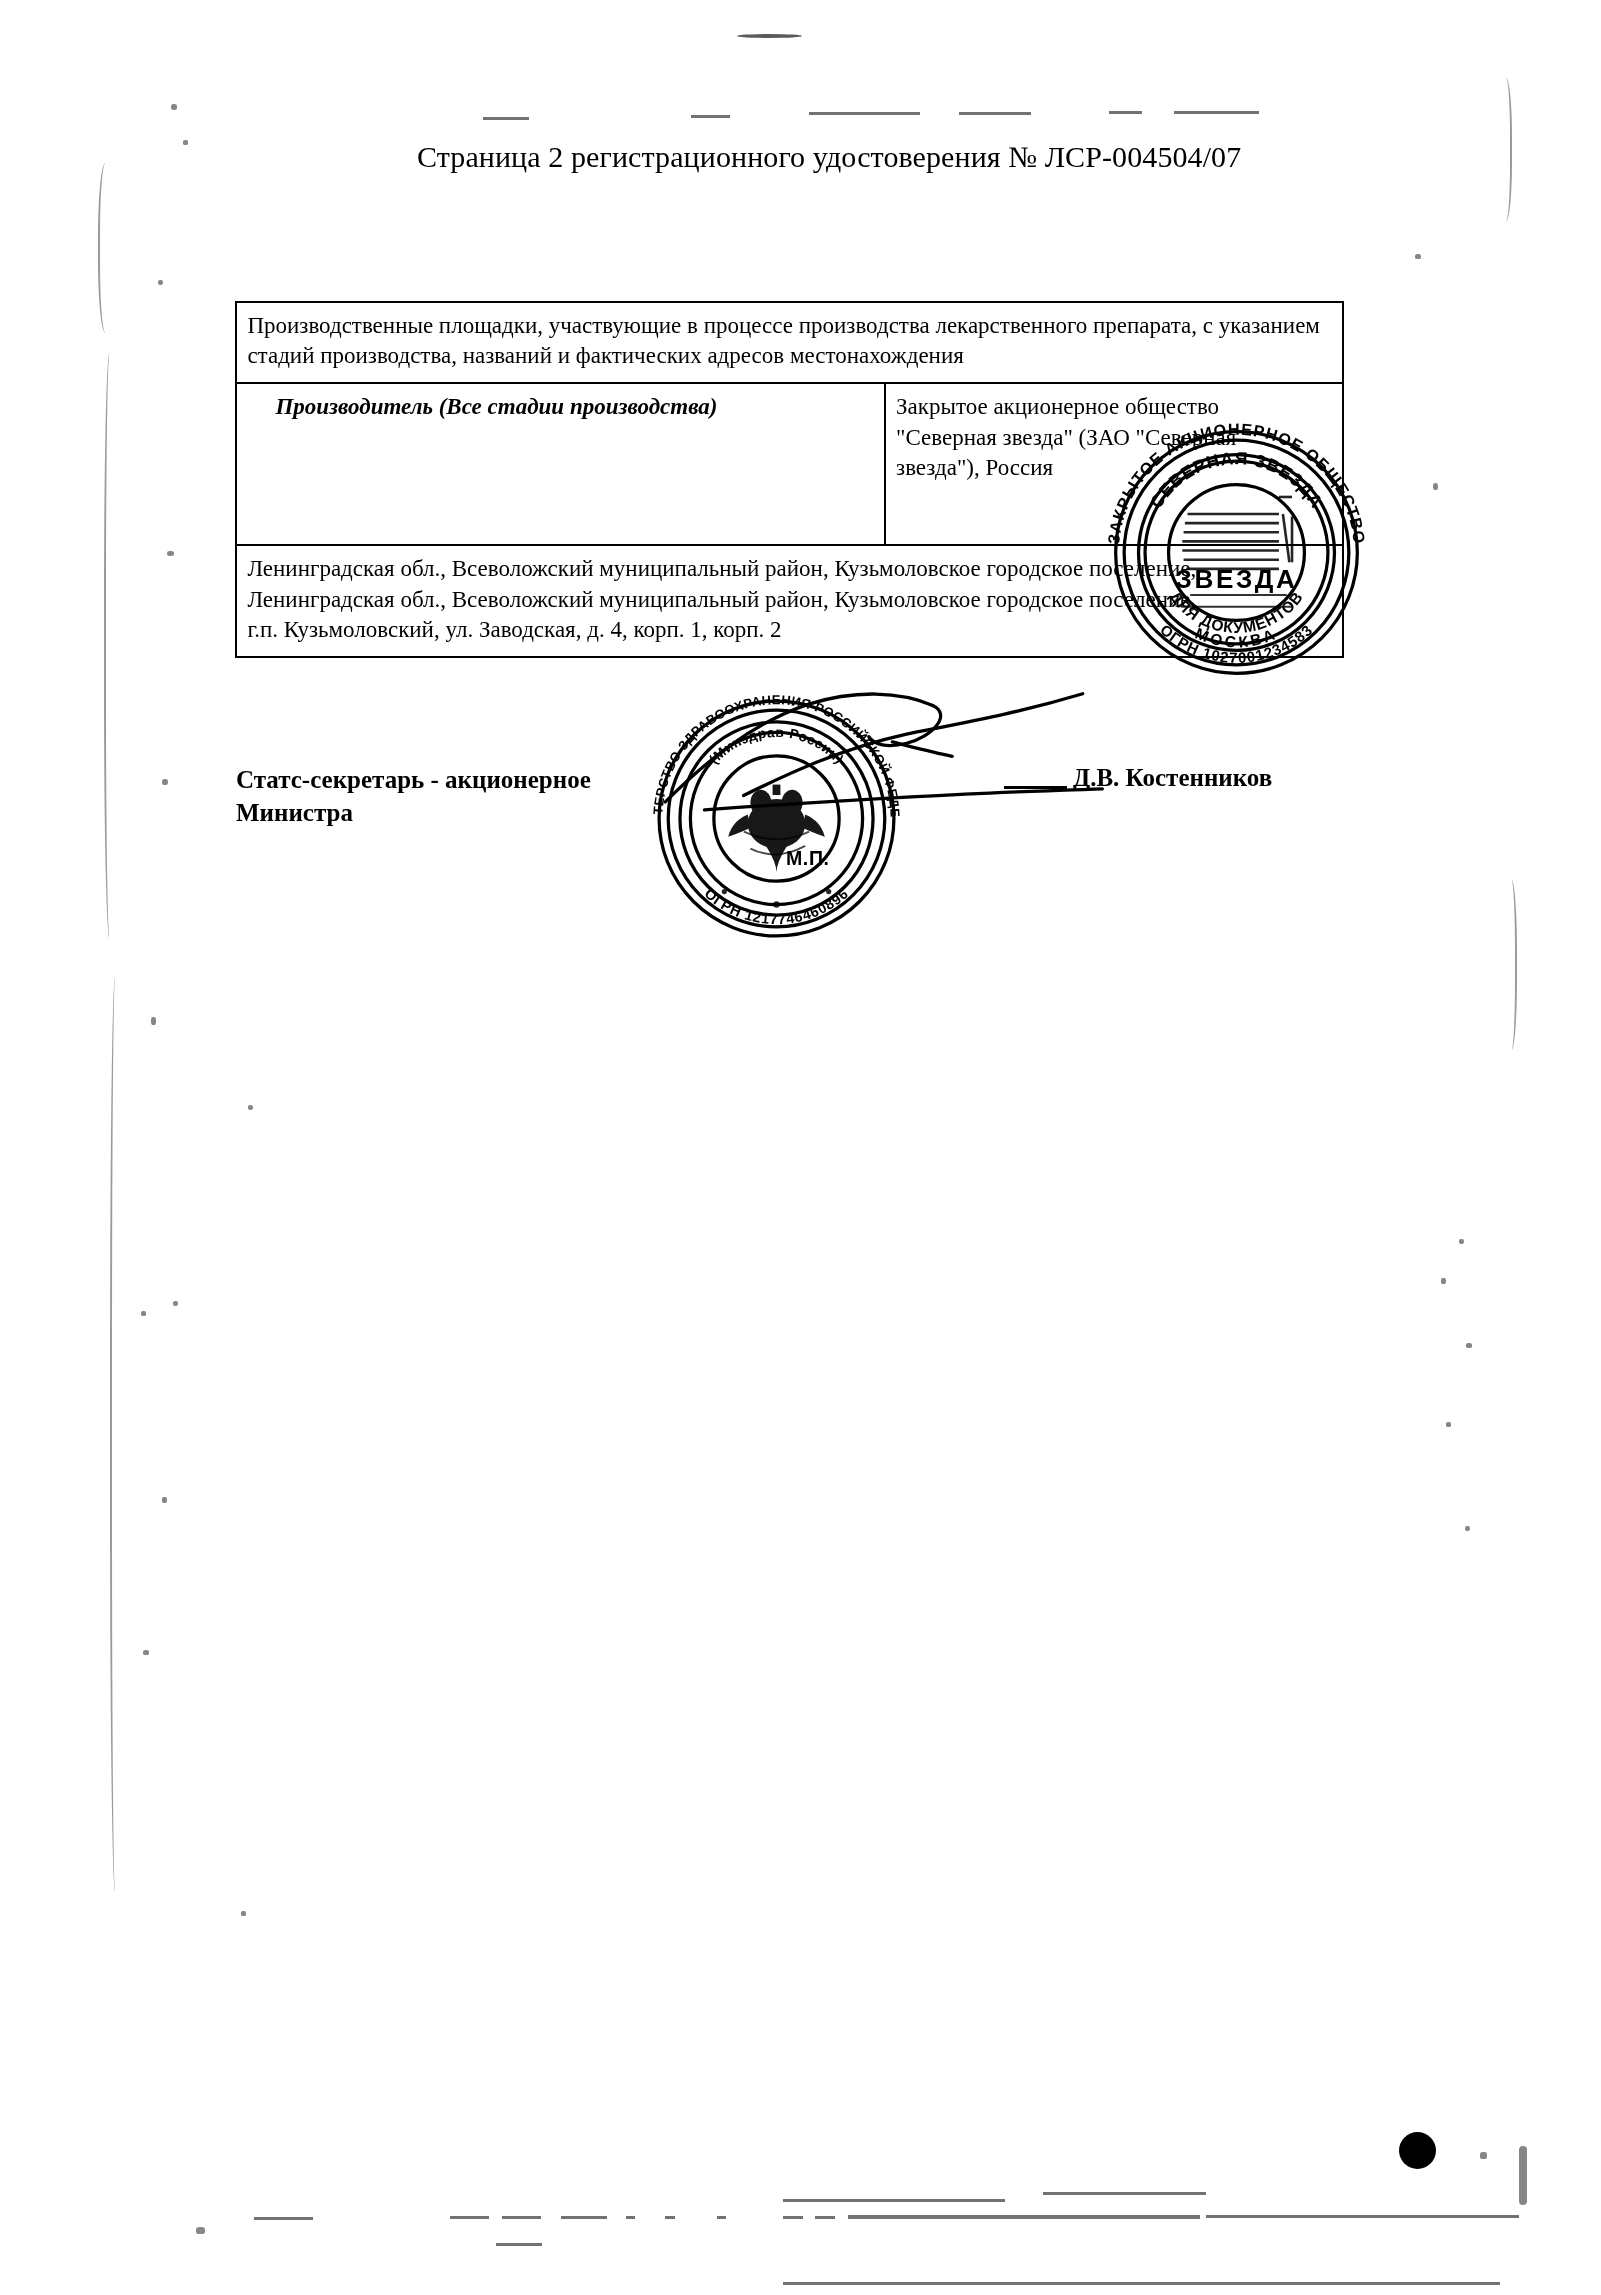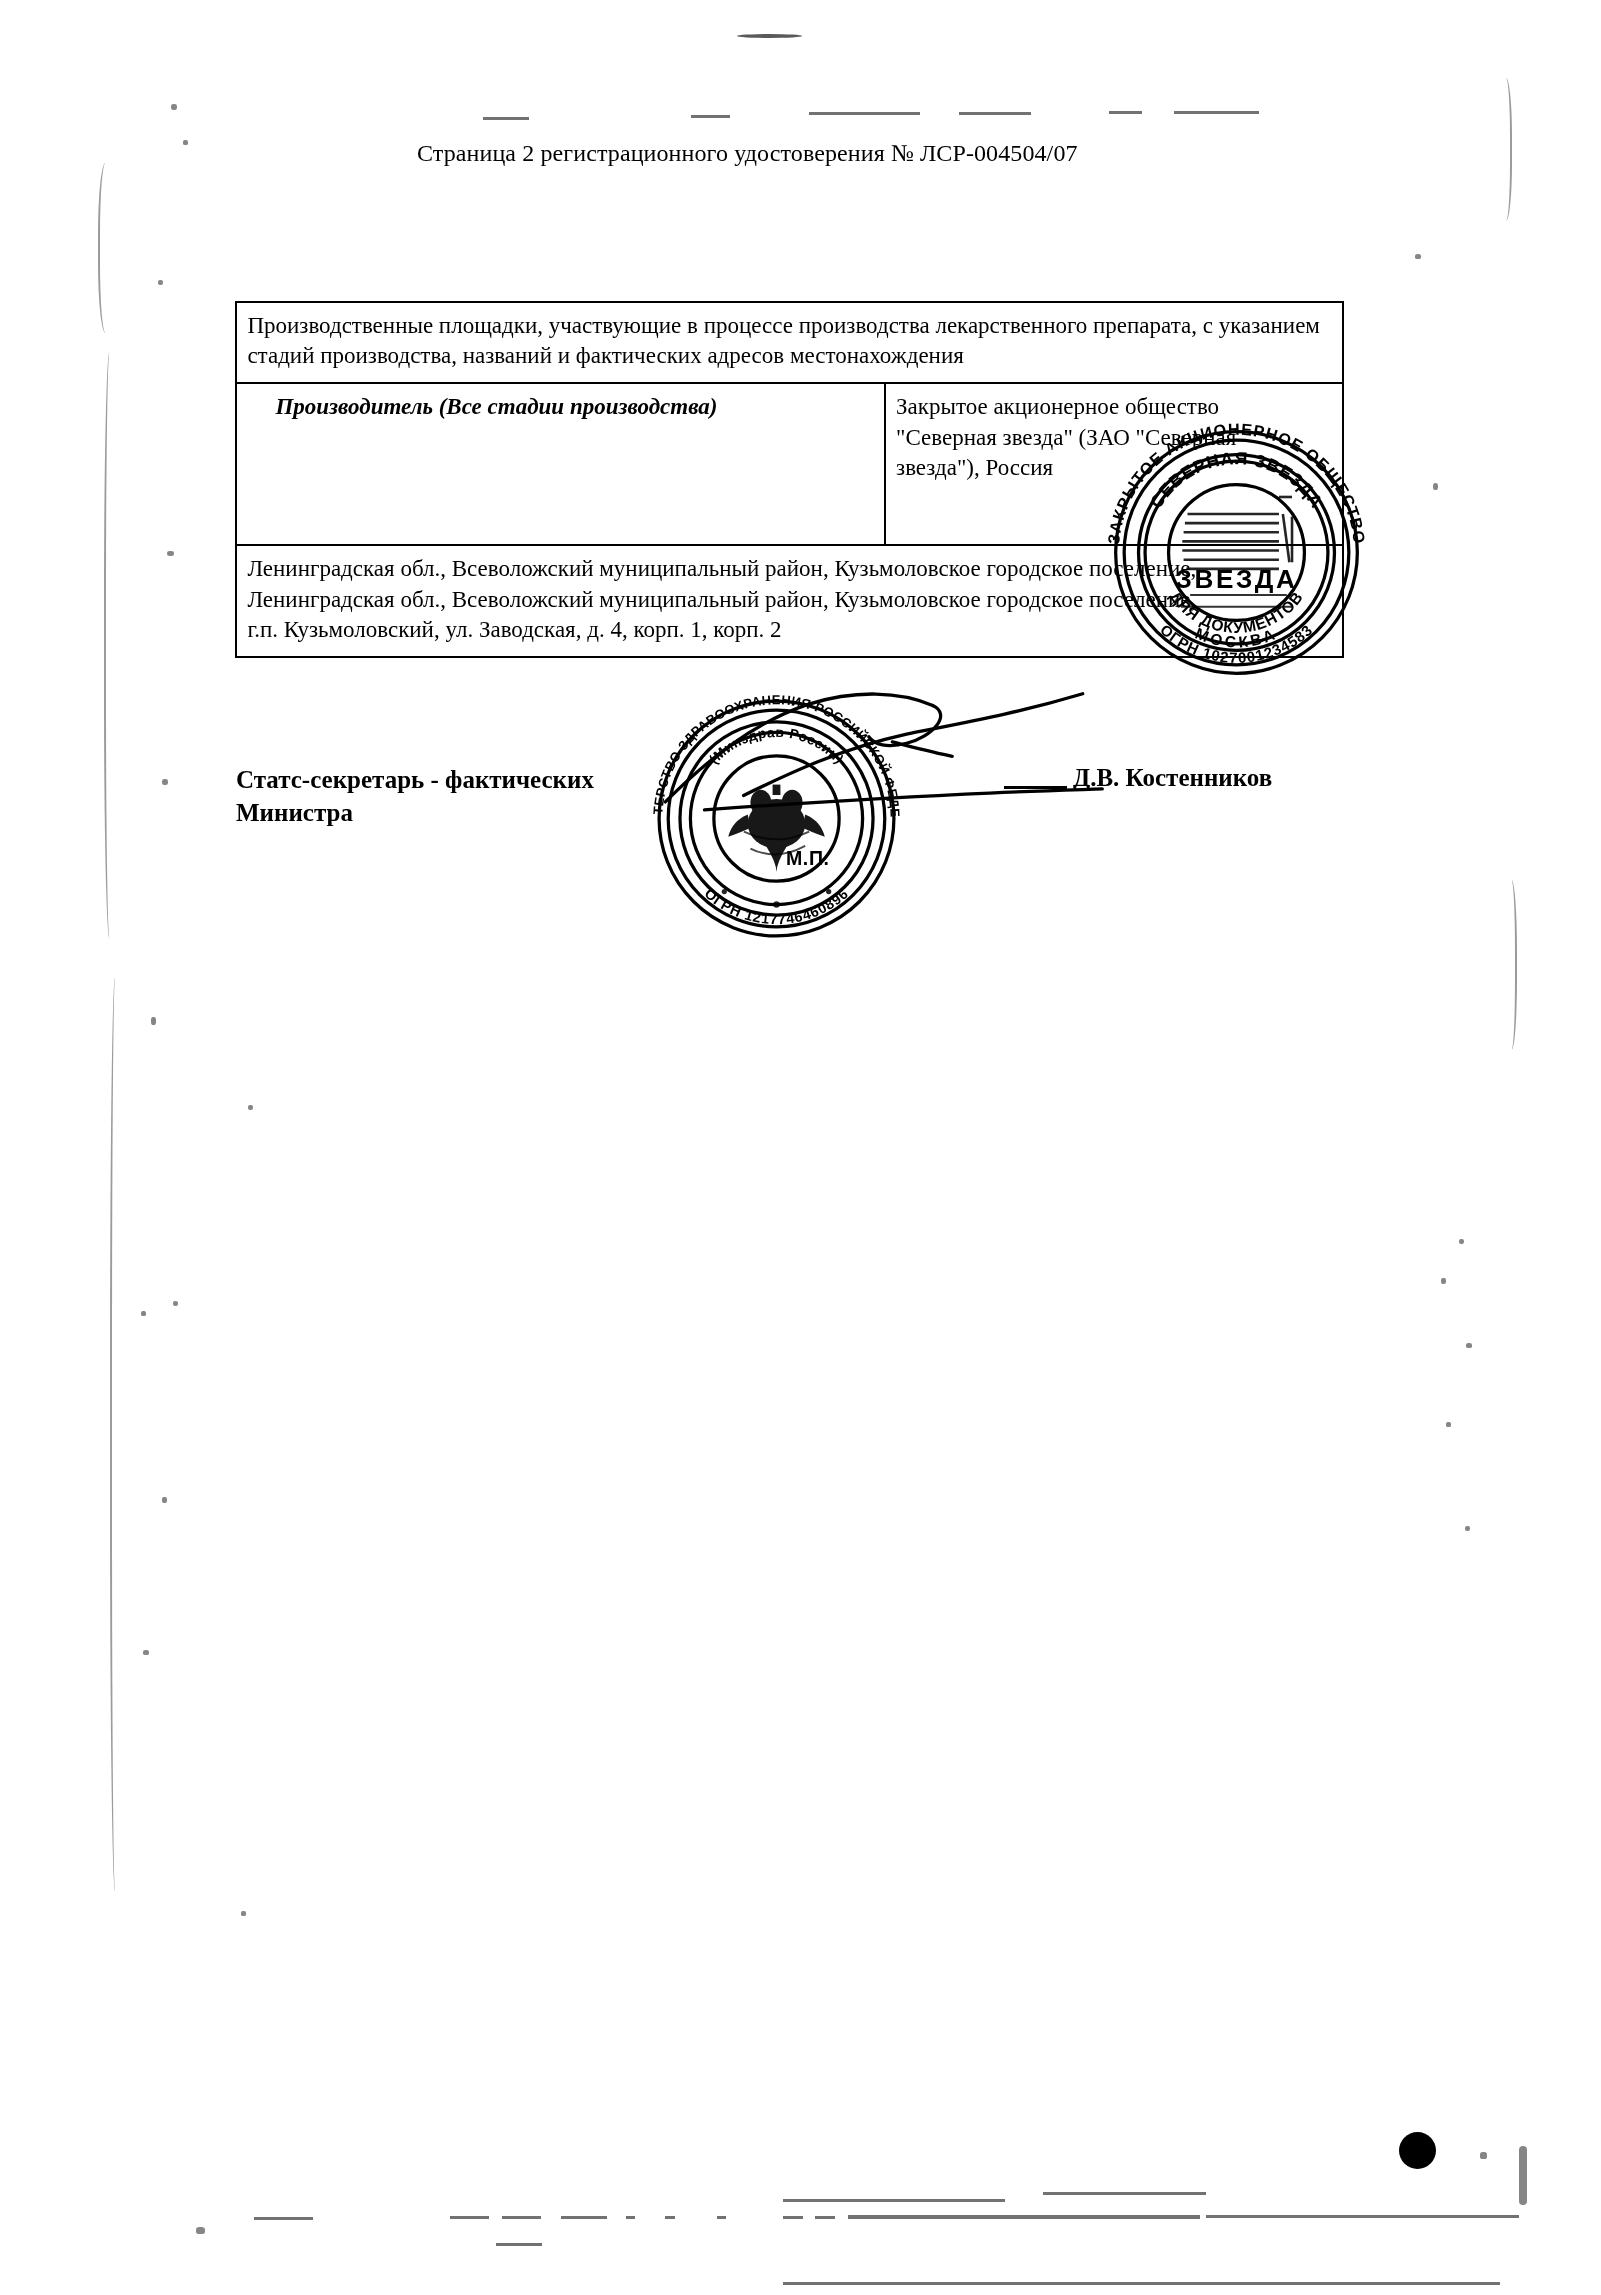--- a/index.html
+++ b/index.html
@@ -32,21 +32,21 @@
     width: 37px; height: 37px;
     background: #000;
     border-radius: 50%;
   }
 
   
   .page-header {
     position: absolute;
     left: 417px;
     top: 140px;
-    font-size: 24px;
+    font-size: 30px;
     letter-spacing: 0.1px;
     white-space: nowrap;
   }
 
   
   .doc-table {
     position: absolute;
     left: 235px;
     top: 301px;
     width: 1109px;
@@ -279,21 +279,21 @@
         <path d="M 60,210 C 120,150 190,90 280,60 C 350,38 420,40 470,62"></path>
         <path d="M 470,62 C 500,76 470,110 430,120 C 400,128 380,122 372,110"></path>
         <path d="M 180,200 C 250,166 330,128 430,106 C 520,88 600,74 700,44"></path>
         <path d="M 120,222 C 230,214 360,206 520,198 C 600,194 670,192 730,190"></path>
         <path d="M 408,118 C 440,126 470,134 500,140"></path>
       </g>
     </svg>
   </div>
 
   <div class="sig-title">
-    <div>Статс-секретарь - фактических</div>
+    <div>Статс-секретарь - акционерное</div>
     <div>Министра</div>
   </div>
   <div class="sig-rule"></div>
   <div class="sig-name">Д.В. Костенников</div>
 
   <div class="punch-dot" style="left:1399px; top:2132px;"></div>
 
   <div class="dash-row" style="left:254px; top:2217px; width:59px;"></div>
   <div class="dash-row" style="left:450px; top:2216px; width:39px;"></div>
   <div class="dash-row" style="left:502px; top:2216px; width:39px;"></div>

